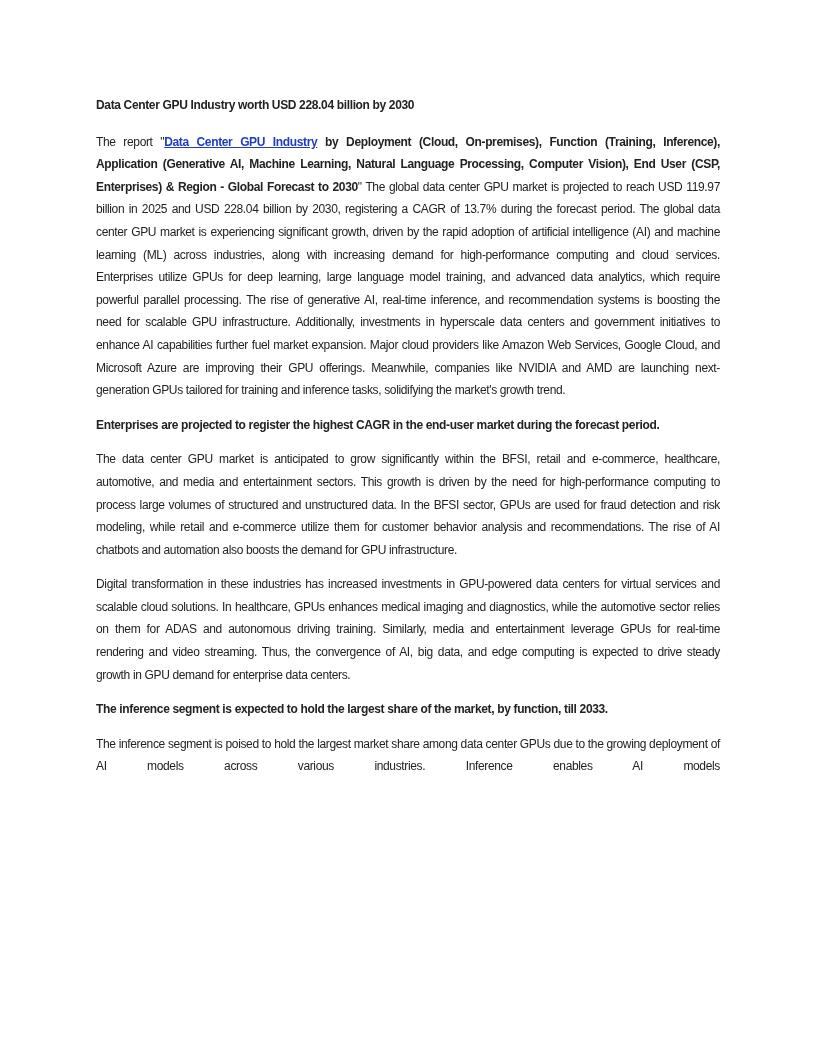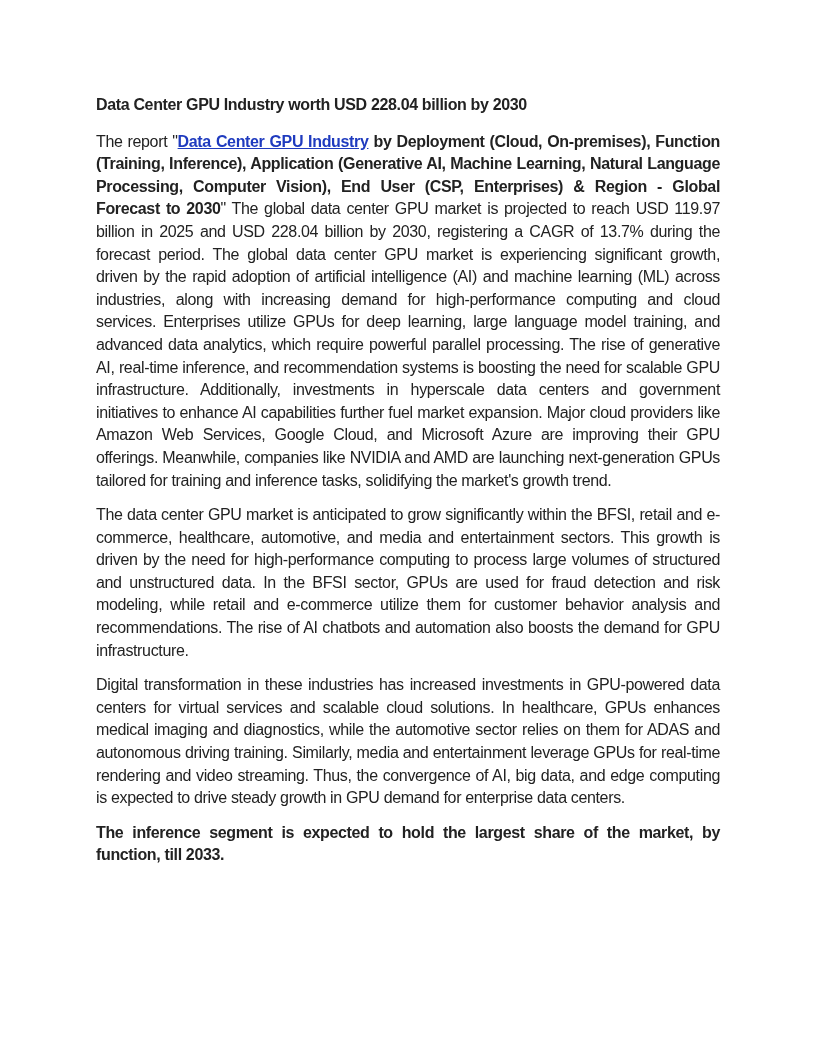--- a/index.html
+++ b/index.html
@@ -12,21 +12,21 @@
       height: 1056px;
       overflow: hidden;
       position: relative;
     }
     .page {
       position: absolute;
       left: 96px;
       top: 94px;
       width: 624px;
       font-family: "Liberation Sans", sans-serif;
-      font-size: 16px;
+      font-size: 12px;
       color: #222222;
       letter-spacing: -0.35px;
     }
     .title {
       font-weight: bold;
       margin: 0 0 14px 0;
       line-height: 22.6px;
     }
     .para {
       margin: 0 0 12px 0;
@@ -56,21 +56,23 @@
 
 <div class="page">
 
   <div class="title">Data Center GPU Industry worth USD 228.04 billion by 2030</div>
 
   <div class="para">
     <span>The report "</span><a class="report-link">Data Center GPU Industry</a><span class="bold"> by Deployment (Cloud, On-premises), Function (Training, Inference), Application (Generative AI, Machine Learning, Natural Language Processing, Computer Vision), End User (CSP, Enterprises) &amp; Region - Global Forecast to 2030</span><span>"</span>
     <span>The global data center GPU market is projected to reach USD 119.97 billion in 2025 and USD 228.04 billion by 2030, registering a CAGR of 13.7% during the forecast period. The global data center GPU market is experiencing significant growth, driven by the rapid adoption of artificial intelligence (AI) and machine learning (ML) across industries, along with increasing demand for high-performance computing and cloud services. Enterprises utilize GPUs for deep learning, large language model training, and advanced data analytics, which require powerful parallel processing. The rise of generative AI, real-time inference, and recommendation systems is boosting the need for scalable GPU infrastructure. Additionally, investments in hyperscale data centers and government initiatives to enhance AI capabilities further fuel market expansion. Major cloud providers like Amazon Web Services, Google Cloud, and Microsoft Azure are improving their GPU offerings. Meanwhile, companies like NVIDIA and AMD are launching next-generation GPUs tailored for training and inference tasks, solidifying the market's growth trend.</span>
   </div>
 
+  <div class="heading">Enterprises are projected to register the highest CAGR in the end-user market during the forecast period.</div>
 
   <div class="para">The data center GPU market is anticipated to grow significantly within the BFSI, retail and e-commerce, healthcare, automotive, and media and entertainment sectors. This growth is driven by the need for high-performance computing to process large volumes of structured and unstructured data. In the BFSI sector, GPUs are used for fraud detection and risk modeling, while retail and e-commerce utilize them for customer behavior analysis and recommendations. The rise of AI chatbots and automation also boosts the demand for GPU infrastructure.</div>
 
   <div class="para">Digital transformation in these industries has increased investments in GPU-powered data centers for virtual services and scalable cloud solutions. In healthcare, GPUs enhances medical imaging and diagnostics, while the automotive sector relies on them for ADAS and autonomous driving training. Similarly, media and entertainment leverage GPUs for real-time rendering and video streaming. Thus, the convergence of AI, big data, and edge computing is expected to drive steady growth in GPU demand for enterprise data centers.</div>
 
   <div class="heading">The inference segment is expected to hold the largest share of the market, by function, till 2033.</div>
 
+  <div class="para" style="text-align-last: justify;">The inference segment is poised to hold the largest market share among data center GPUs due to the growing deployment of AI models across various industries. Inference enables AI models</div>
 
 </div>
 
 </body></html>

